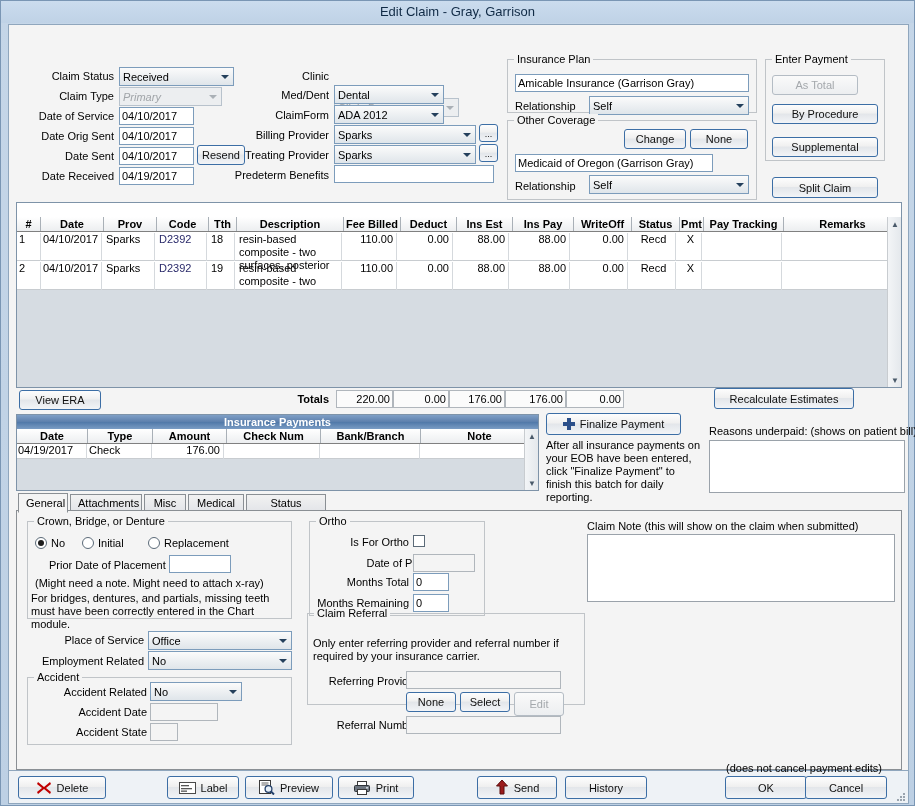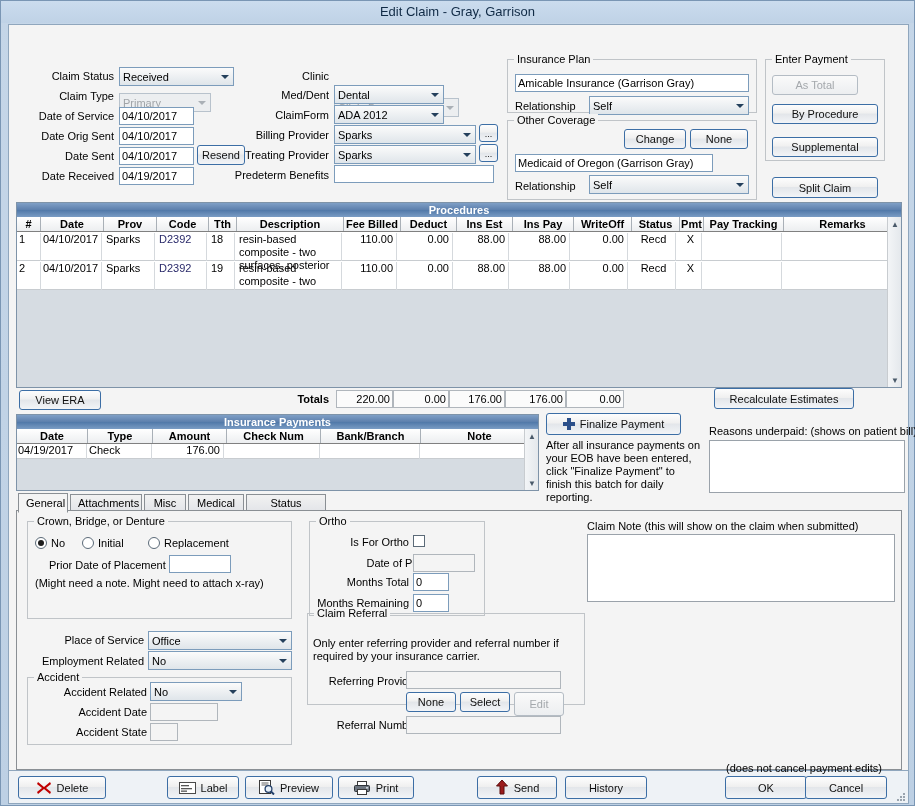--- a/index.html
+++ b/index.html
@@ -100,21 +100,21 @@
 <div class="window">
 
   <div class="titlebar">Edit Claim - Gray, Garrison</div>
 
   <div class="client">
 
     <div class="lbl" style="left:10px; top:45px; width:95px;">Claim Status</div>
     <div class="cmb" style="left:110px; top:42px; width:115px;">Received</div>
 
     <div class="lbl" style="left:10px; top:65px; width:95px;">Claim Type</div>
-    <div class="cmb dis" style="left:110px; top:68px; width:92px;">Primary</div>
+    <div class="cmb dis" style="left:110px; top:62px; width:103px;font-style:italic;">Primary</div>
 
     <div class="lbl" style="left:10px; top:85px; width:95px;">Date of Service</div>
     <div class="txt" style="left:110px; top:82px; width:75px;">04/10/2017</div>
 
     <div class="lbl" style="left:10px; top:105px; width:95px;">Date Orig Sent</div>
     <div class="txt" style="left:110px; top:102px; width:75px;">04/10/2017</div>
 
     <div class="lbl" style="left:10px; top:125px; width:95px;">Date Sent</div>
     <div class="txt" style="left:110px; top:122px; width:75px;">04/10/2017</div>
     <div class="btn" style="left:188px; top:120px; width:48px; height:20px;">Resend</div>
@@ -166,21 +166,20 @@
       </div>
     <div class="btn" style="left:763px; top:79px; width:106px; height:20px;">
         <span>By Procedure</span>
       </div>
     <div class="btn" style="left:763px; top:112px; width:106px; height:20px;">
         <span>Supplemental</span>
       </div>
     <div class="btn" style="left:763px; top:152px; width:106px; height:21px;">Split Claim</div>
 
     <div style="position:absolute; left:7px; top:177px; width:886px; height:186px; border:1px solid #7e93a8; background:#fff;">
-      <div class="gridhdr" style="position:absolute; left:0; top:0; width:884px; height:14px; line-height:14px;">Procedures</div>
       <div class="colhdr" style="position:absolute; left:0; top:14px; width:884px; height:15px; line-height:14px;">
         <span style="position:absolute; left:0px;   width:24px;  border-right:1px solid #a9b0b7;">#</span>
         <span style="position:absolute; left:24px;  width:63px;  border-right:1px solid #a9b0b7;">Date</span>
         <span style="position:absolute; left:87px;  width:53px;  border-right:1px solid #a9b0b7;">Prov</span>
         <span style="position:absolute; left:140px; width:52px;  border-right:1px solid #a9b0b7;">Code</span>
         <span style="position:absolute; left:192px; width:28px;  border-right:1px solid #a9b0b7;">Tth</span>
         <span style="position:absolute; left:220px; width:107px; border-right:1px solid #a9b0b7;">Description</span>
         <span style="position:absolute; left:327px; width:57px;  border-right:1px solid #a9b0b7;">Fee Billed</span>
         <span style="position:absolute; left:384px; width:56px;  border-right:1px solid #a9b0b7;">Deduct</span>
         <span style="position:absolute; left:440px; width:56px;  border-right:1px solid #a9b0b7;">Ins Est</span>
@@ -295,20 +294,21 @@
     </div>
     <div class="radio on" style="left:26px; top:512px;"></div>
     <div class="lbl" style="left:42px; top:512px; width:40px; text-align:left;">No</div>
     <div class="radio" style="left:73px; top:512px;"></div>
     <div class="lbl" style="left:89px; top:512px; width:50px; text-align:left;">Initial</div>
     <div class="radio" style="left:139px; top:512px;"></div>
     <div class="lbl" style="left:155px; top:512px; width:90px; text-align:left;">Replacement</div>
     <div class="lbl" style="left:40px; top:534px; width:115px;">Prior Date of Placement</div>
     <div class="txt" style="left:160px; top:530px; width:62px;"></div>
     <div class="note" style="left:26px; top:552px; width:250px;">(Might need a note. Might need to attach x-ray)</div>
+    <div class="note" style="left:22px; top:567px; width:256px;">For bridges, dentures, and partials, missing teeth must have been correctly entered in the Chart module.</div>
 
     <div class="grp" style="left:300px; top:496px; width:176px; height:95px;">
       <span class="cap">Ortho</span>
     </div>
     <div class="lbl" style="left:305px; top:511px; width:95px;">Is For Ortho</div>
     <div class="chk" style="left:404px; top:510px;"></div>
     <div class="lbl" style="left:300px; top:532px; width:100px;margin-left:48px;">Date of Placement</div>
     <div class="txt" style="left:404px; top:529px; width:62px; background:#f4f4f4; border-color:#b0b6bc;"></div>
     <div class="lbl" style="left:300px; top:551px; width:100px;">Months Total</div>
     <div class="txt" style="left:404px; top:548px; width:36px;">0</div>

